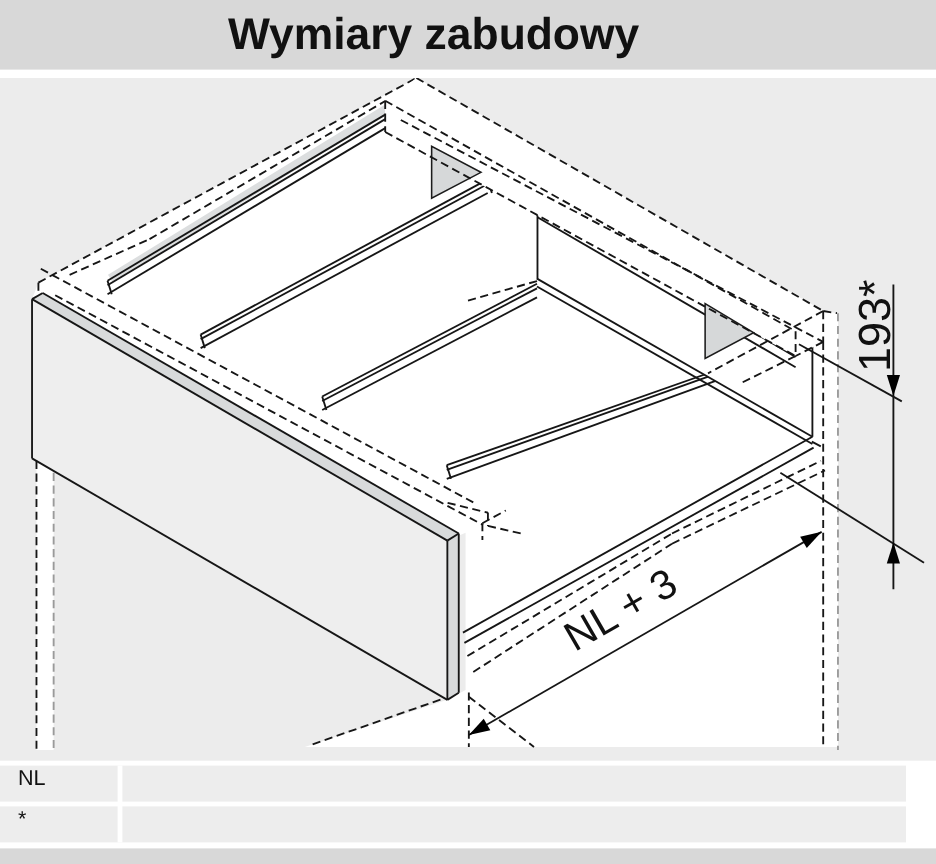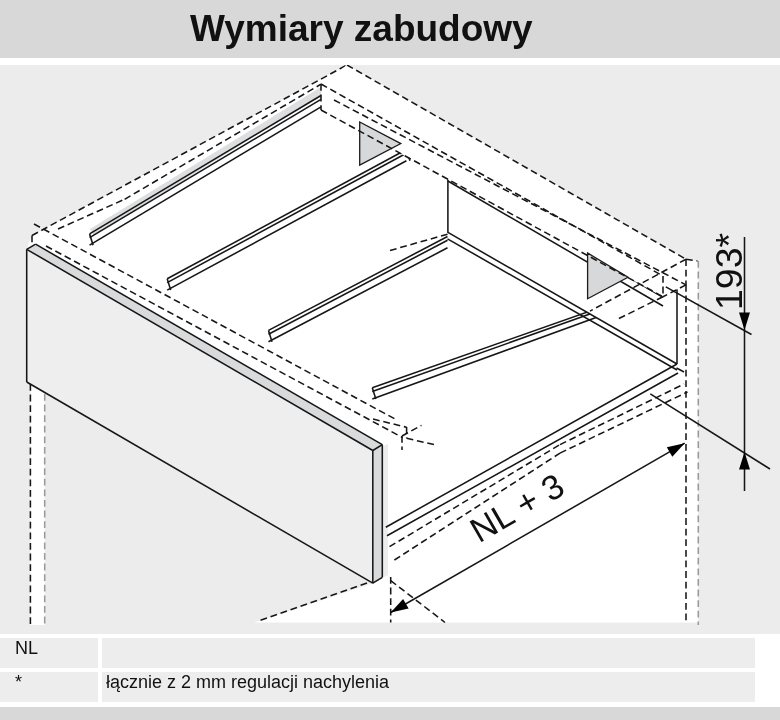--- a/index.html
+++ b/index.html
@@ -113,17 +113,16 @@
       <text x="0" y="0" font-size="37.5" fill="#111" transform="translate(741.5,310) rotate(-90)">193*</text>
       <text x="0" y="0" font-size="34.5" fill="#111" transform="translate(479,543.5) rotate(-30)">NL + 3</text>
     </svg>
   </div>
   <div id="ftr">
     <div class="row" style="top:4.8px">
         <span class="c1" style="top:0px">NL</span>
       </div>
     <div class="row" style="top:38.8px;height:30px">
         <span class="c1" style="top:0px">*</span>
-        <span class="c2" style="top:0px">łącznie z 2 mm regulacji nachylenia</span>
       </div>
     <div class="vsep"></div>
   </div>
   <div id="bbar"></div>
 </div>
 </body></html>

